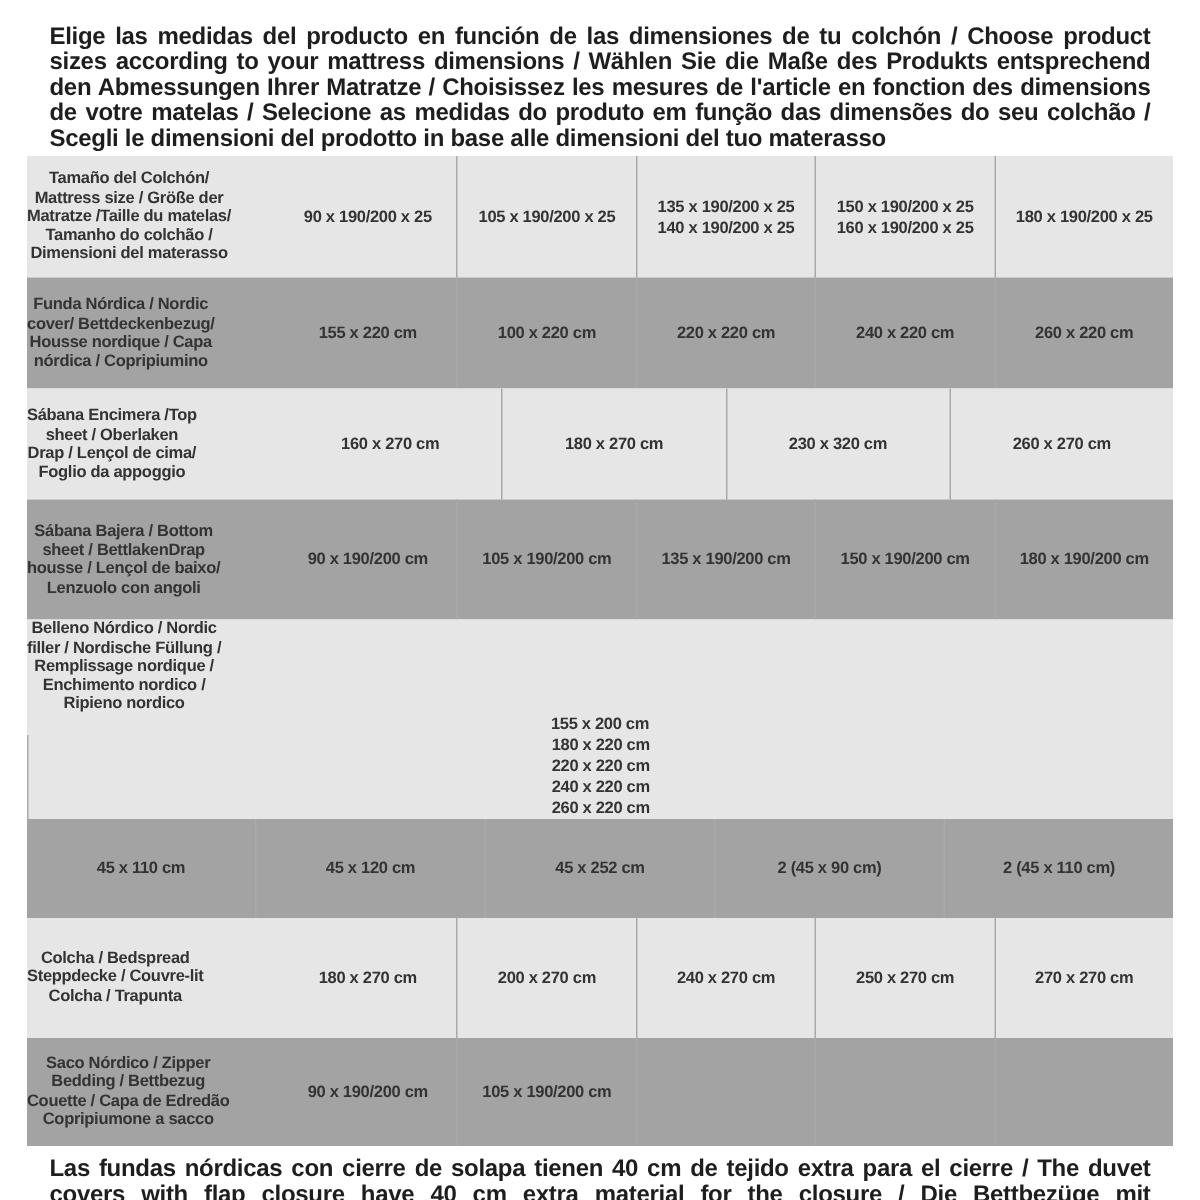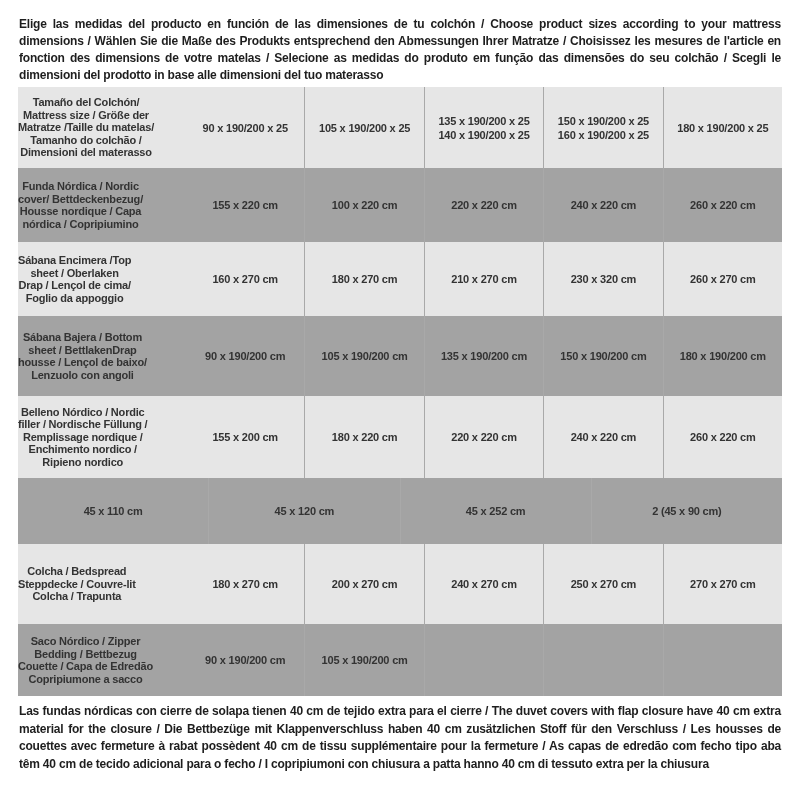--- a/index.html
+++ b/index.html
@@ -4,22 +4,22 @@
 <style>
   html,body{margin:0;padding:0;background:#ffffff;}
   body{
     width:800px;height:800px;overflow:hidden;
     font-family:"Liberation Sans","DejaVu Sans",sans-serif;
     font-weight:700;
     color:#222222;
     -webkit-font-smoothing:antialiased;
   }
   .para{
-    margin:0 19px;
-    font-size:12px;
+    margin:0 33px;
+    font-size:16px;
     line-height:17px;
     letter-spacing:-0.2px;
     text-align:justify;
     color:#1e1e1e;
   }
   .intro{padding-top:16px;}
   .footnote{margin-top:7px;line-height:17.5px;}
   .size-table{
     margin:3px 18px 0 18px;
     display:flex;
@@ -28,21 +28,21 @@
   .trow{
     display:flex;
     align-items:stretch;
     background:#a3a3a3;
   }
   .trow:nth-child(odd){background:#e6e6e6;}
   .trow:nth-child(1){min-height:81px;}
   .trow:nth-child(2){min-height:74px;}
   .trow:nth-child(3){min-height:74px;}
   .trow:nth-child(4){min-height:80px;}
-  .trow:nth-child(5){min-height:82px;}
+  .trow:nth-child(5){min-height:82px;flex-direction:column;}
   .trow:nth-child(6){min-height:66px;}
   .trow:nth-child(7){min-height:80px;}
   .trow:nth-child(8){min-height:72px;}
   .cell{
     display:flex;
     align-items:center;
     white-space:pre-line;
     color:#333333;
     letter-spacing:-0.2px;
   }
@@ -96,21 +96,20 @@
     <div class="cell val">260 x 220 cm</div>
   </div>
 
   <div class="trow">
     <div class="cell label">Sábana Encimera /Top
 sheet / Oberlaken
 Drap / Lençol de cima/
 Foglio da appoggio</div>
     <div class="cell val">160 x 270 cm</div>
     <div class="cell val">180 x 270 cm</div>
-    <div class="cell val">210 x 270 cm</div>
     <div class="cell val">230 x 320 cm</div>
     <div class="cell val">260 x 270 cm</div>
   </div>
 
   <div class="trow">
     <div class="cell label">Sábana Bajera / Bottom
 sheet / BettlakenDrap
 housse / Lençol de baixo/
 Lenzuolo con angoli</div>
     <div class="cell val">90 x 190/200 cm</div>
@@ -131,20 +130,21 @@
     <div class="cell val">220 x 220 cm</div>
     <div class="cell val">240 x 220 cm</div>
     <div class="cell val">260 x 220 cm</div>
   </div>
 
   <div class="trow">
     <div class="cell val">45 x 110 cm</div>
     <div class="cell val">45 x 120 cm</div>
     <div class="cell val">45 x 252 cm</div>
     <div class="cell val">2 (45 x 90 cm)</div>
+    <div class="cell val">2 (45 x 110 cm)</div>
   </div>
 
   <div class="trow">
     <div class="cell label">Colcha / Bedspread
 Steppdecke / Couvre-lit
 Colcha / Trapunta</div>
     <div class="cell val">180 x 270 cm</div>
     <div class="cell val">200 x 270 cm</div>
     <div class="cell val">240 x 270 cm</div>
     <div class="cell val">250 x 270 cm</div>

